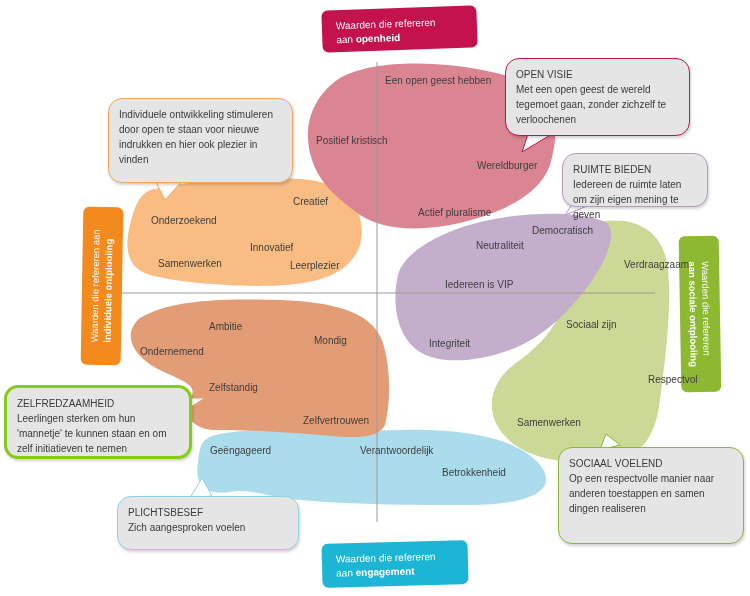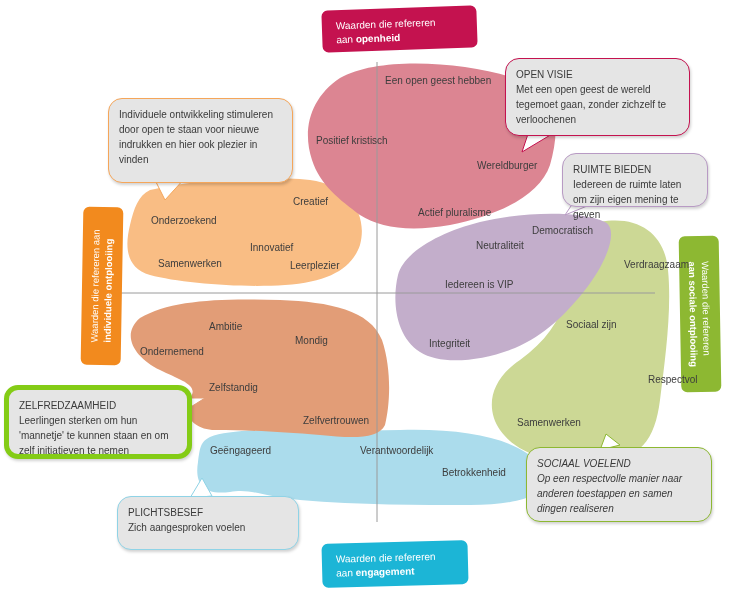--- a/index.html
+++ b/index.html
@@ -72,25 +72,25 @@
     <span class="t">OPEN VISIE</span>
     <span class="t">Met een open geest de wereld tegemoet gaan, zonder zichzelf te verloochenen</span>
   </div>
   <div class="bubble" style="left:108px;top:98px;width:185px;height:85px;border:1px solid #f5a65a;">
     <span class="t">Individuele ontwikkeling stimuleren door open te staan voor nieuwe indrukken en hier ook plezier in vinden</span>
   </div>
   <div class="bubble" style="left:562px;top:153px;width:146px;height:54px;border:1px solid #b89ac4;">
     <span class="t">RUIMTE BIEDEN</span>
     <span class="t">Iedereen de ruimte laten om zijn eigen mening te geven</span>
   </div>
-  <div class="bubble" style="left:4px;top:385px;width:188px;height:74px;border:5px solid #84cc16;">
+  <div class="bubble" style="left:4px;top:385px;width:188px;height:74px;border:3px solid #84cc16;">
     <span class="t">ZELFREDZAAMHEID</span>
     <span class="t">Leerlingen sterken om hun 'mannetje' te kunnen staan en om zelf initiatieven te nemen</span>
   </div>
-  <div class="bubble" style="left:526px;top:447px;width:186px;height:75px;border:1px solid #8db832;font-style:italic;">
+  <div class="bubble" style="left:558px;top:447px;width:186px;height:97px;border:1px solid #8db832;">
     <span class="t">SOCIAAL VOELEND</span>
     <span class="t">Op een respectvolle manier naar anderen toestappen en samen dingen realiseren</span>
   </div>
   <div class="bubble" style="left:117px;top:496px;width:182px;height:54px;border:1px solid #8fd3e6;">
     <span class="t">PLICHTSBESEF</span>
     <span class="t">Zich aangesproken voelen</span>
   </div>
 
   <span class="lbl" style="left:385px;top:75px;">Een open geest hebben</span>
   <span class="lbl" style="left:316px;top:135px;">Positief kristisch</span>
@@ -108,20 +108,20 @@
   <span class="lbl" style="left:445px;top:279px;">Iedereen is VIP</span>
   <span class="lbl" style="left:429px;top:338px;">Integriteit</span>
 
   <span class="lbl" style="left:624px;top:259px;">Verdraagzaam</span>
   <span class="lbl" style="left:566px;top:319px;text-align:center;">Sociaal zijn</span>
   <span class="lbl" style="left:608px;top:374px;padding-left:40px;">Respectvol</span>
   <span class="lbl" style="left:517px;top:417px;">Samenwerken</span>
 
   <span class="lbl" style="left:209px;top:321px;">Ambitie</span>
   <span class="lbl" style="left:140px;top:346px;">Ondernemend</span>
-  <span class="lbl" style="left:295px;top:335px;">Mondig</span>
+  <span class="lbl" style="left:314px;top:335px;">Mondig</span>
   <span class="lbl" style="left:209px;top:382px;">Zelfstandig</span>
   <span class="lbl" style="left:303px;top:415px;">Zelfvertrouwen</span>
 
   <span class="lbl" style="left:210px;top:445px;">Geëngageerd</span>
   <span class="lbl" style="left:360px;top:445px;">Verantwoordelijk</span>
   <span class="lbl" style="left:442px;top:467px;">Betrokkenheid</span>
 </div>
 
 </body></html>

